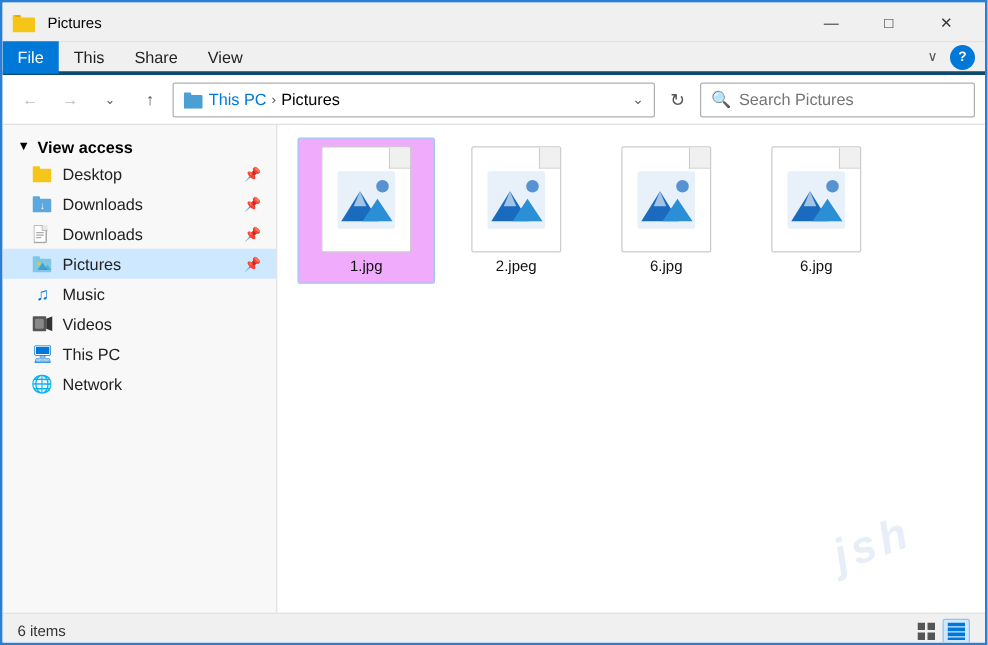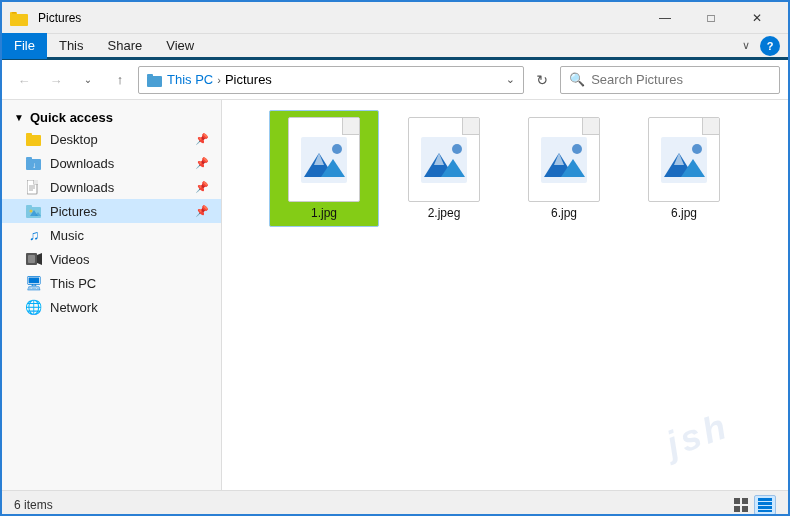--- a/index.html
+++ b/index.html
@@ -266,21 +266,21 @@
     .file-item {
       width: 110px;
       display: flex;
       flex-direction: column;
       align-items: center;
       padding: 6px;
       cursor: pointer;
       border: 1px solid transparent;
       border-radius: 2px;
     }
-    .file-item.selected { background: #84cc16; border-color: #99caf0; margin-left: 31px; }
+    .file-item.selected { background: #f0abfc; border-color: #99caf0; }
 
     
     .file-icon {
       width: 72px;
       height: 85px;
       position: relative;
       margin-bottom: 4px;
     }
     .file-page {
       width: 72px;
@@ -417,21 +417,21 @@
     <input class="search-input" type="text" readonly="" placeholder="Search Pictures" style="">
   </div>
 </div>
 
 <div class="main">
 
   <div class="sidebar">
 
     <div class="sidebar-section-header">
       <span style="font-size:10px;">▼</span>
-      <span>Quick access</span>
+      <span>View access</span>
     </div>
 
     <div class="sidebar-item">
       <span class="sidebar-icon">
         <svg width="16" height="14" viewBox="0 0 16 14">
           <rect x="0" y="3" width="15" height="11" rx="1" fill="#f5c518"></rect>
           <rect x="0" y="1" width="6" height="3" rx="1" fill="#f5c518"></rect>
         </svg>
       </span>
       <span>Desktop</span>

